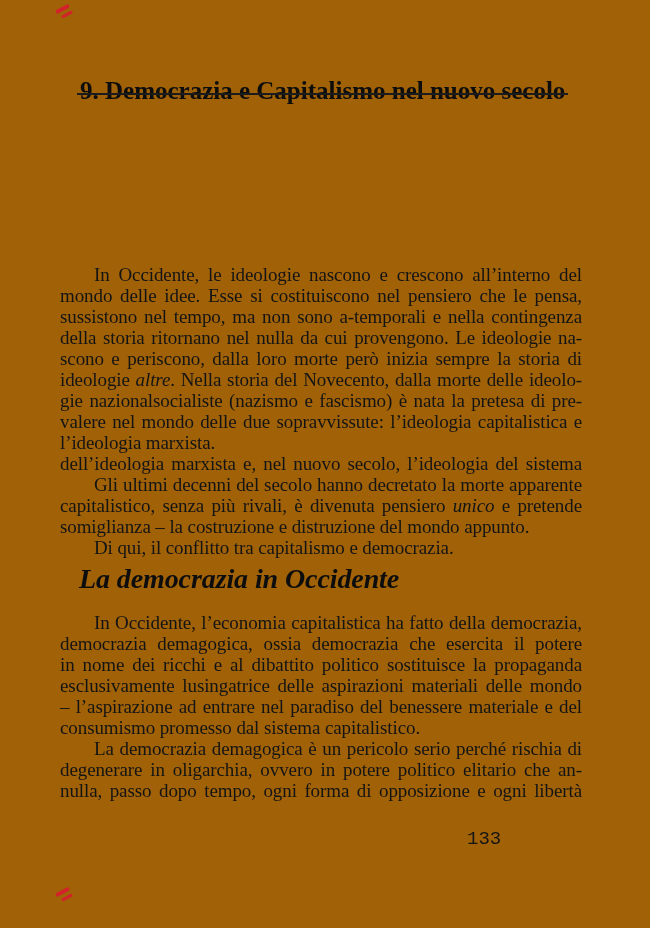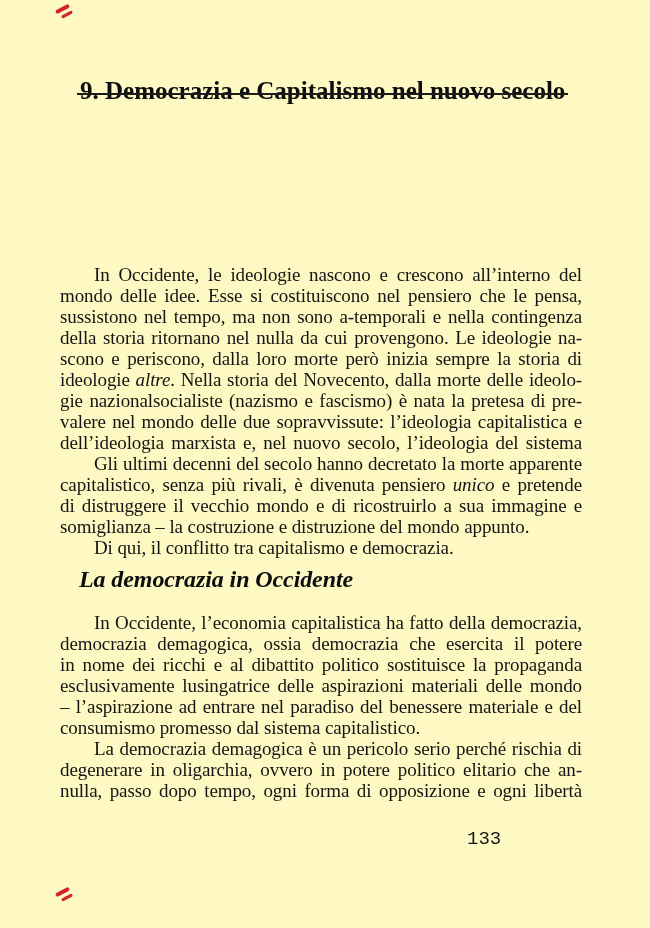--- a/index.html
+++ b/index.html
@@ -4,21 +4,21 @@
 <style>
   html, body { margin: 0; padding: 0; }
   body {
     width: 650px; height: 928px;
     background: #ffffff;
     font-family: "Liberation Serif", "DejaVu Serif", serif;
     color: #141414;
     position: relative;
     overflow: hidden;
   }
-  .page { position: absolute; inset: 0; background: #fef9c3; }
+  .page { position: absolute; inset: 0; background: #a16207; }
 
   .page-title {
     position: absolute;
     left: 80px; top: 60px;
     font-size: 25px; line-height: 28px;
     font-weight: 700;
     color: #0d0d0d;
     white-space: nowrap;
   }
   .title-rule {
@@ -45,21 +45,21 @@
     text-align-last: justify;
     text-justify: inter-word;
   }
   .line.indent { text-indent: 34px; }
   .it { font-style: italic; }
 
   .section-heading {
     margin-top: 8px;
     margin-bottom: 20px;
     padding-left: 19px;
-    font-size: 24px; line-height: 26px;
+    font-size: 28px; line-height: 26px;
     font-weight: 700; font-style: italic;
     color: #0d0d0d;
   }
 
   .folio {
     position: absolute;
     top: 829px; left: 467px;
     width: 100px;
     font-size: 19px; line-height: 21px;
     color: #141414;
@@ -100,26 +100,26 @@
   <div class="page-body">
       <div class="paragraph">
         <div class="line just indent"><span>In Occidente, le ideologie nascono e crescono all’interno del</span></div>
         <div class="line just"><span>mondo delle idee. Esse si costituiscono nel pensiero che le pensa,</span></div>
         <div class="line just"><span>sussistono nel tempo, ma non sono a-temporali e nella contingenza</span></div>
         <div class="line just"><span>della storia ritornano nel nulla da cui provengono. Le ideologie na-</span></div>
         <div class="line just"><span>scono e periscono, dalla loro morte però inizia sempre la storia di</span></div>
         <div class="line just"><span>ideologie </span><span class="it">altre</span><span>. Nella storia del Novecento, dalla morte delle ideolo-</span></div>
         <div class="line just"><span>gie nazionalsocialiste (nazismo e fascismo) è nata la pretesa di pre-</span></div>
         <div class="line just"><span>valere nel mondo delle due sopravvissute: l’ideologia capitalistica e</span></div>
+        <div class="line"><span>l’ideologia marxista.</span></div>
       </div>
       <div class="paragraph">
         <div class="line just"><span>dell’ideologia marxista e, nel nuovo secolo, l’ideologia del sistema</span></div>
         <div class="line just indent"><span>Gli ultimi decenni del secolo hanno decretato la morte apparente</span></div>
         <div class="line just"><span>capitalistico, senza più rivali, è divenuta pensiero </span><span class="it">unico</span><span> e pretende</span></div>
-        <div class="line just"><span>di distruggere il vecchio mondo e di ricostruirlo a sua immagine e</span></div>
         <div class="line"><span>somiglianza – la costruzione e distruzione del mondo appunto.</span></div>
       </div>
       <div class="paragraph">
         <div class="line indent"><span>Di qui, il conflitto tra capitalismo e democrazia.</span></div>
       </div>
       <div class="section-heading">La democrazia in Occidente</div>
       <div class="paragraph">
         <div class="line just indent"><span>In Occidente, l’economia capitalistica ha fatto della democrazia,</span></div>
         <div class="line just"><span>democrazia demagogica, ossia democrazia che esercita il potere</span></div>
         <div class="line just"><span>in nome dei ricchi e al dibattito politico sostituisce la propaganda</span></div>

